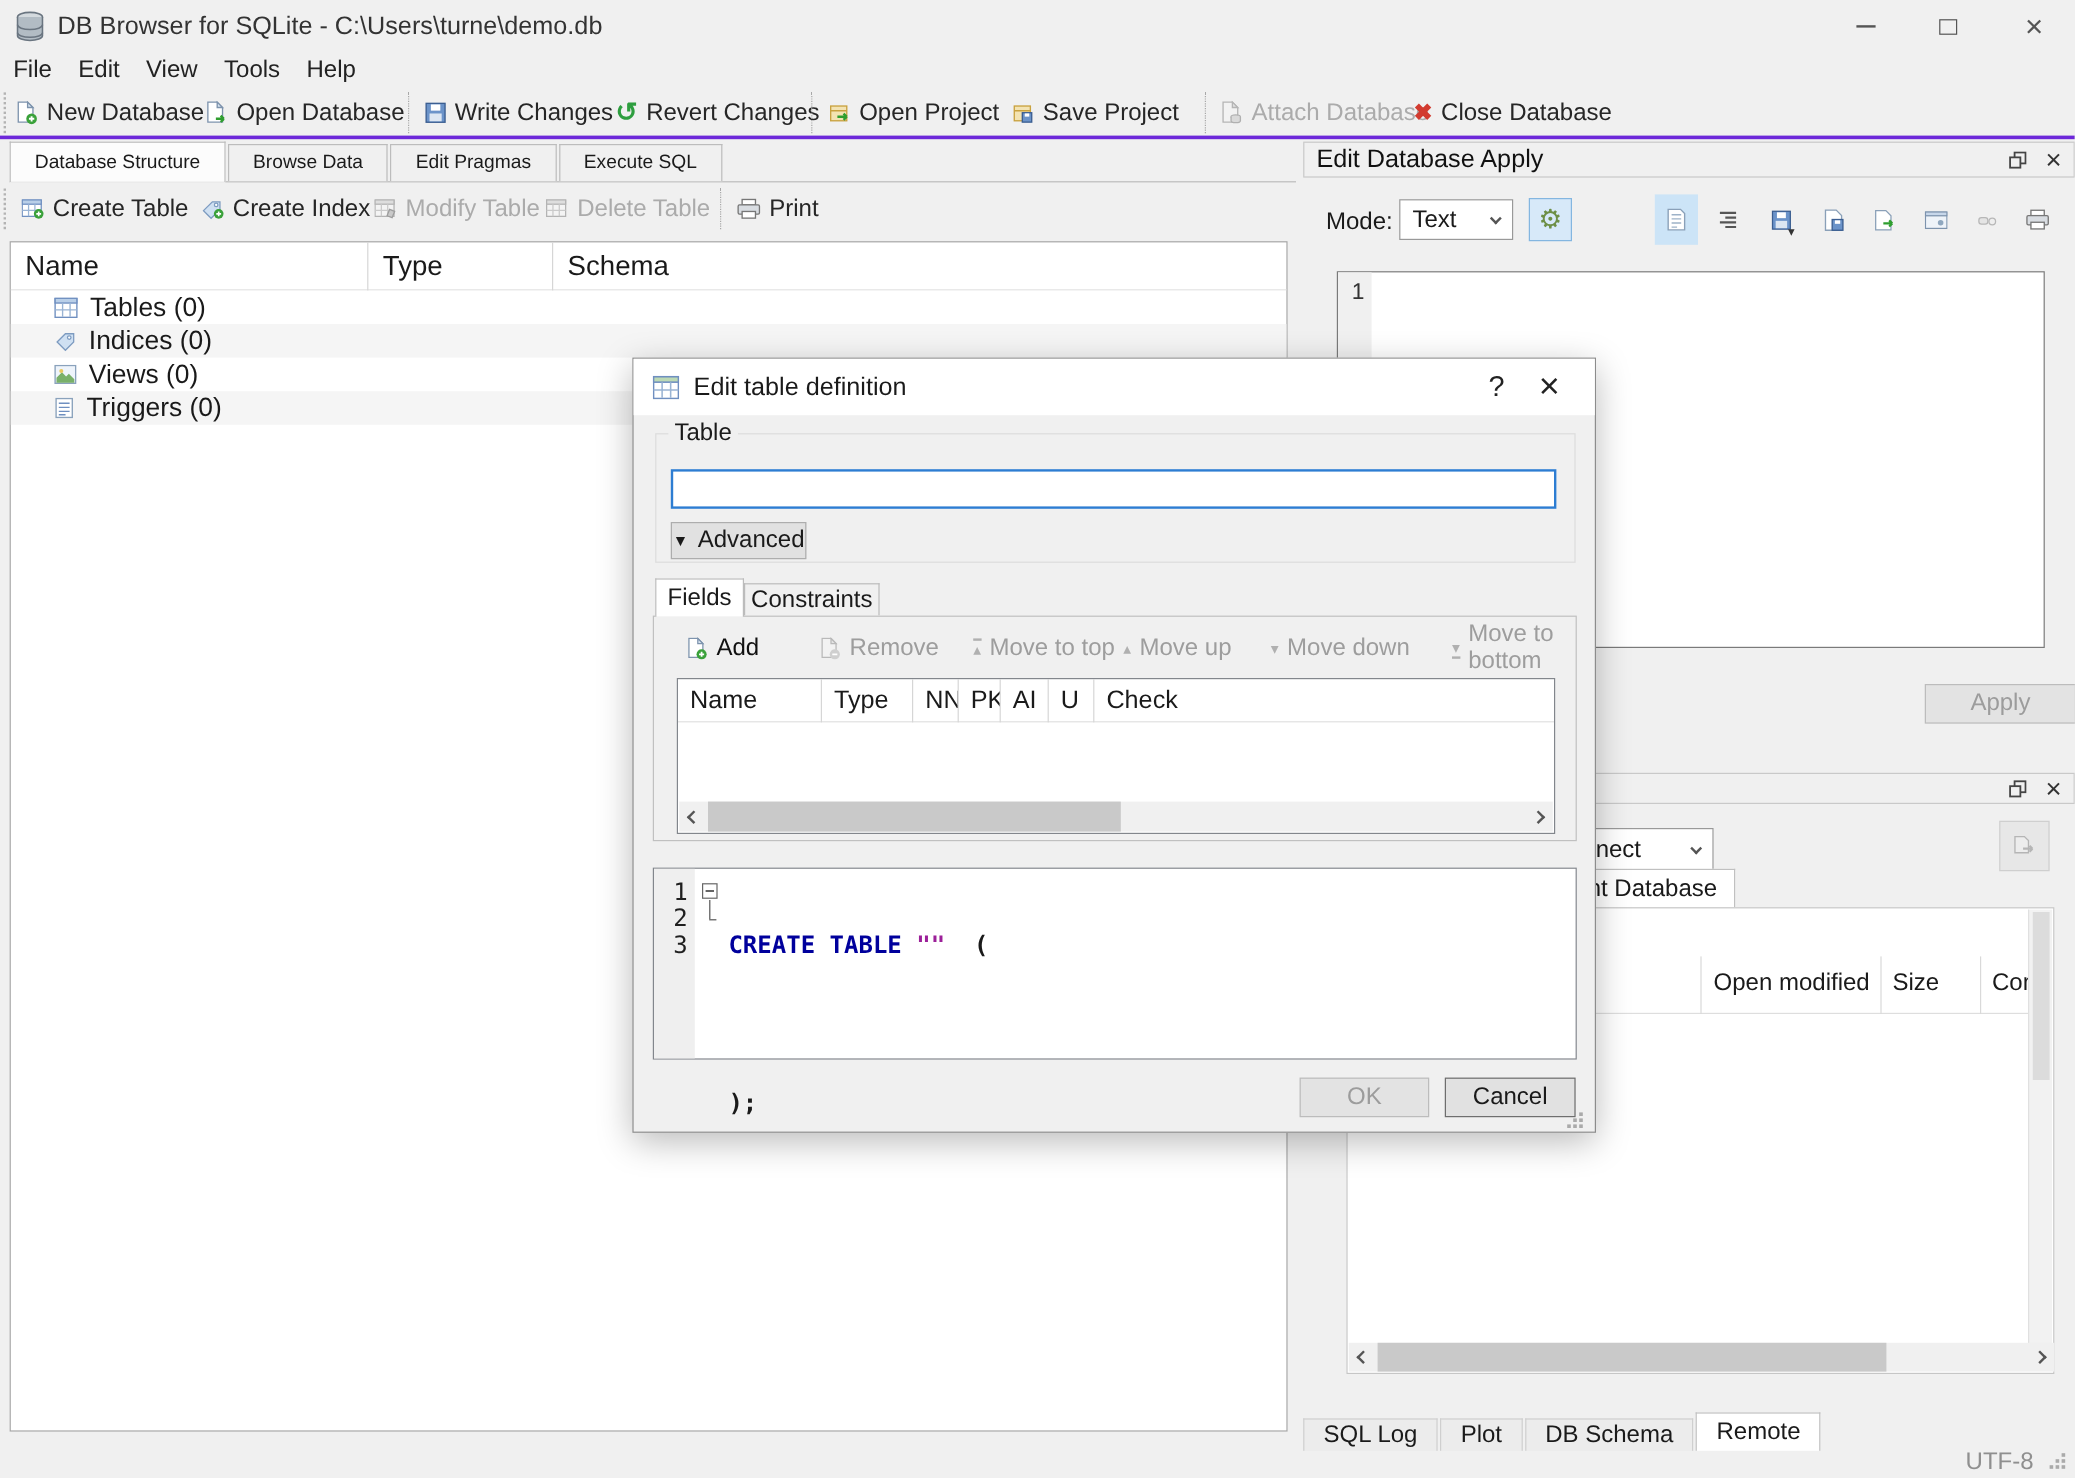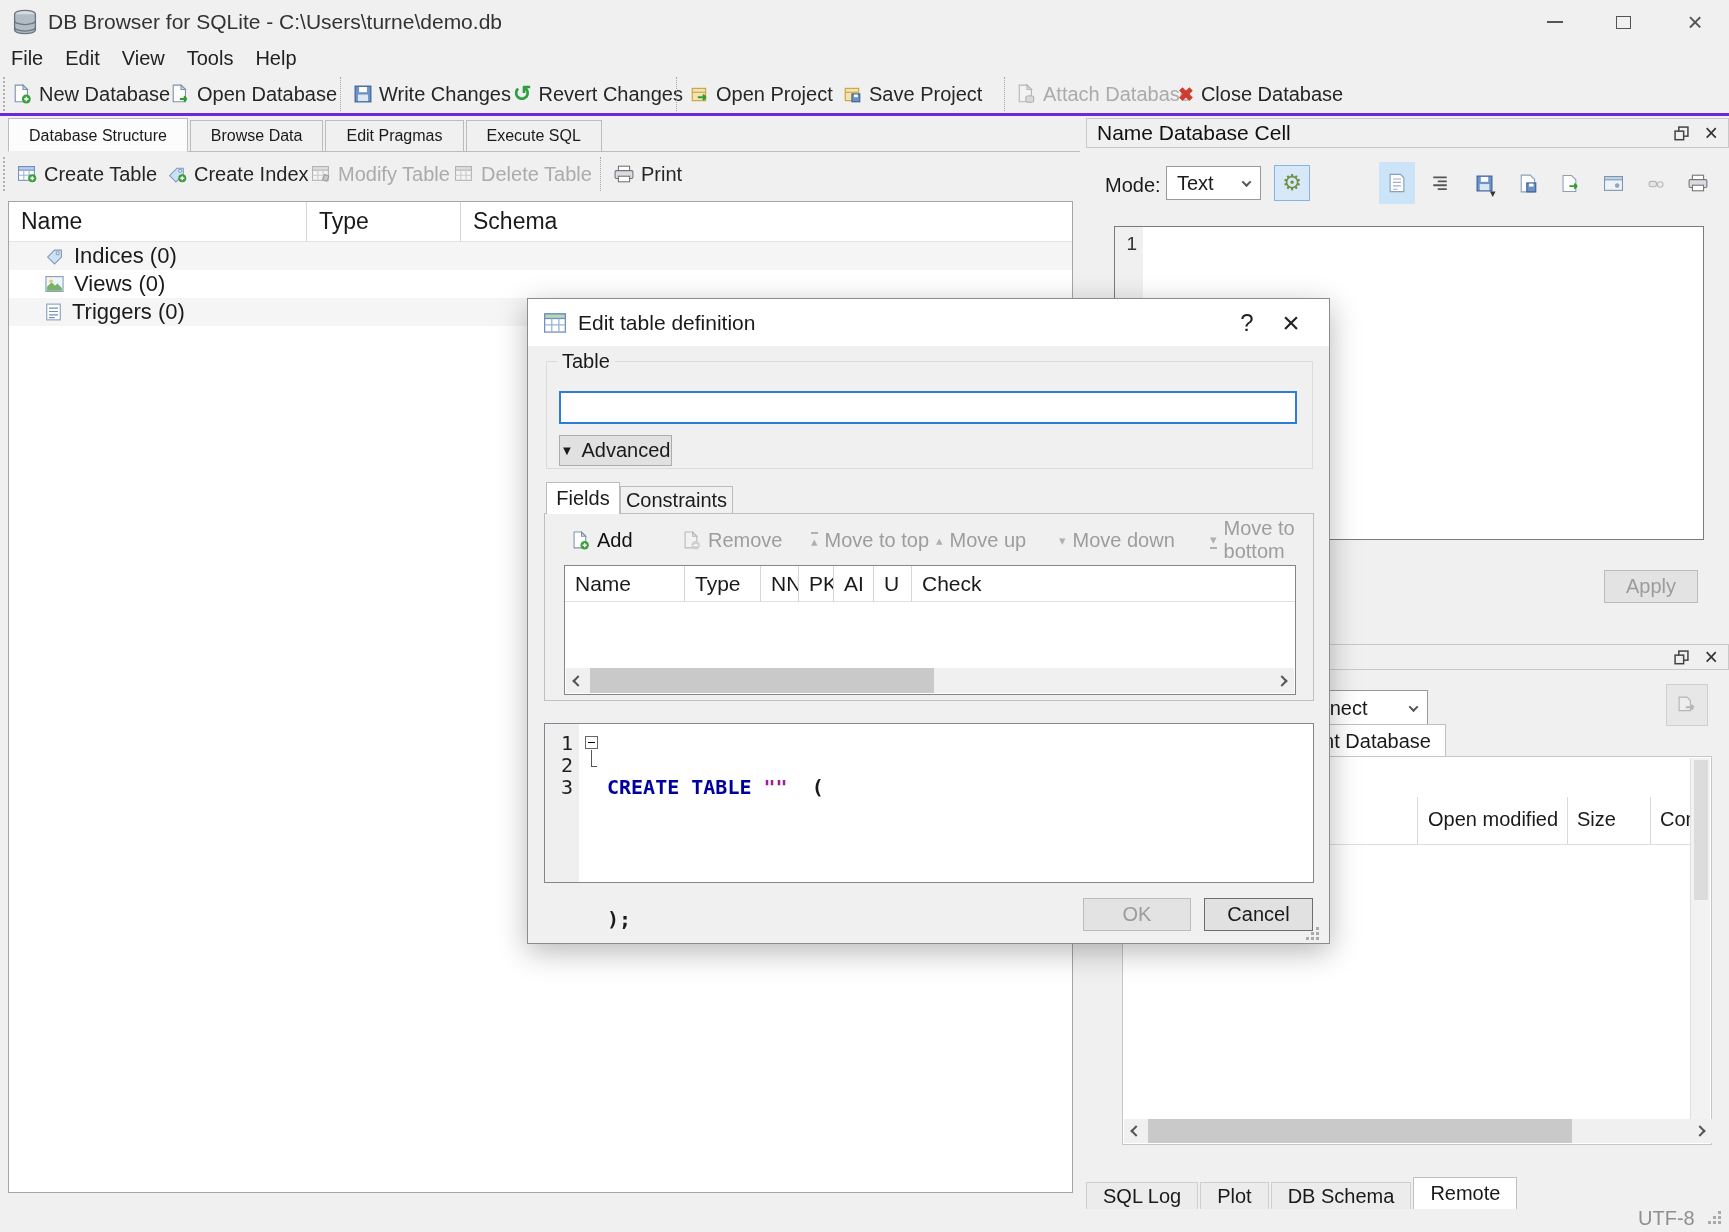--- a/index.html
+++ b/index.html
@@ -269,20 +269,28 @@
     <span>Print</span>
   </div>
 </div>
 
 <div class="abs tree">
   <div class="tree-head">
     <span class="hc" style="width:298px;">Name</span>
     <span class="hc" style="width:154px;">Type</span>
     <span class="hc" style="flex:1;border-right:none;">Schema</span>
   </div>
+  <div class="tree-row">
+    <svg width="20" height="17" viewBox="0 0 17 15">
+        <rect x="0.5" y="0.5" width="16" height="14" fill="#fff" stroke="#6f8fc0"></rect>
+        <rect x="0.5" y="0.5" width="16" height="3.5" fill="#b9cfe8" stroke="#6f8fc0"></rect>
+        <path d="M6 4v10M11.5 4v10M0.5 9h16" stroke="#9ab4d4"></path>
+      </svg>
+    <span>Tables (0)</span>
+  </div>
   <div class="tree-row alt">
     <svg width="19" height="17" viewBox="0 0 16 16">
         <path d="M1.5 8.5l6.5-6.5h6.5v6.5L8 15z" fill="#cfe0f2" stroke="#7d9bc0"></path>
         <circle cx="11" cy="5" r="1.4" fill="#fff" stroke="#7d9bc0"></circle>
       </svg>
     <span>Indices (0)</span>
   </div>
   <div class="tree-row">
     <svg width="19" height="16" viewBox="0 0 16 14">
         <rect x="0.5" y="0.5" width="15" height="13" fill="#eef4fb" stroke="#8aa2bc"></rect>
@@ -295,21 +303,21 @@
     <svg width="17" height="18" viewBox="0 0 14 16">
         <rect x="1" y="1" width="12" height="14" fill="#fff" stroke="#8aa2bc"></rect>
         <path d="M3 4.5h8M3 7.5h8M3 10.5h8M3 13h5" stroke="#6f8fc0"></path>
       </svg>
     <span>Triggers (0)</span>
   </div>
 </div>
 
 <div class="abs" style="left:1086px;top:118px;width:643px;height:526px;">
   <div class="panel-title">
-    <span>Name Database Cell</span>
+    <span>Edit Database Apply</span>
     <span class="pt-icons">
       <span>
           <svg width="15" height="15" viewBox="0 0 14 14">
             <rect x="4.5" y="1" width="8.5" height="8.5" fill="none" stroke="#444" stroke-width="1.4"></rect>
             <rect x="1" y="4.8" width="8" height="8" fill="#f0f0f0" stroke="#444" stroke-width="1.4"></rect>
           </svg>
         </span>
       <span style="font-size:23px;color:#333;line-height:20px;">×</span>
     </span>
   </div>
@@ -375,21 +383,21 @@
         <rect x="4" y="10" width="10" height="5" fill="#fff" stroke="#777"></rect>
       </svg>
   </div>
 
   <div class="abs editorbox" style="left:28px;top:108px;width:590px;height:314px;">
     <div class="gutter">
       <span>1</span>
     </div>
   </div>
 
-  <div class="abs btn dis" style="left:518px;top:452px;width:94px;height:33px;">
+  <div class="abs btn dis" style="left:518px;top:452px;width:126px;height:33px;">
     <span>Apply</span>
   </div>
 </div>
 
 <div class="abs" style="left:1086px;top:644px;width:643px;height:533px;">
   <div class="panel-title" style="height:26px;">
     <span class="pt-icons">
       <span>
           <svg width="15" height="15" viewBox="0 0 14 14">
             <rect x="4.5" y="1" width="8.5" height="8.5" fill="none" stroke="#444" stroke-width="1.4"></rect>

